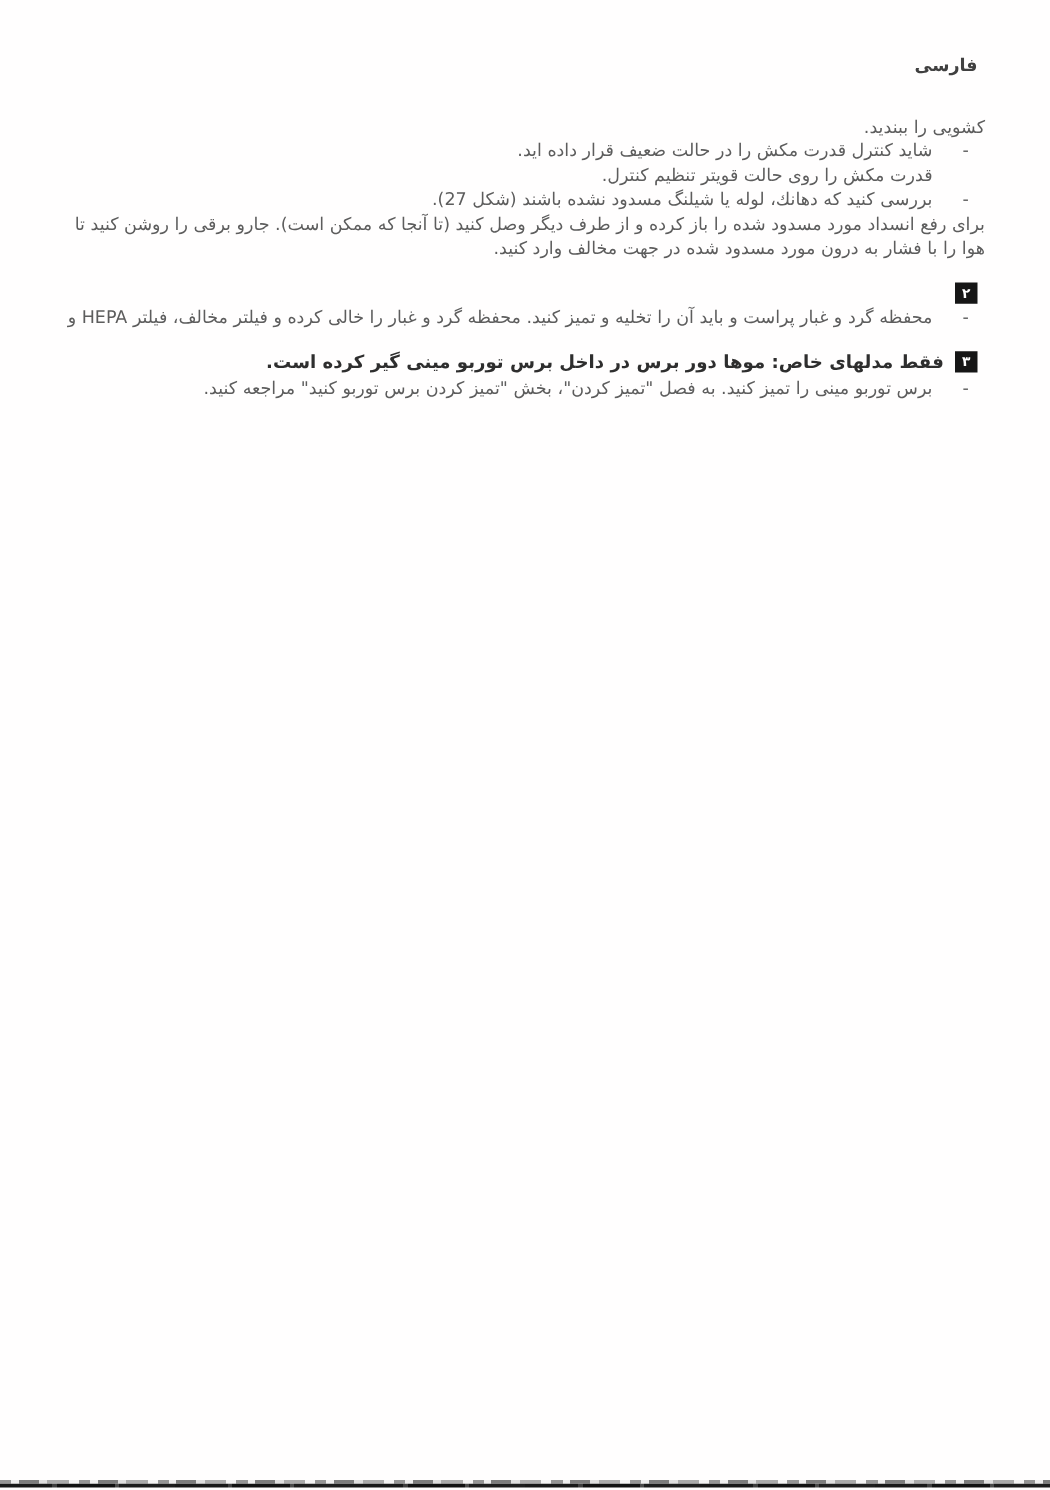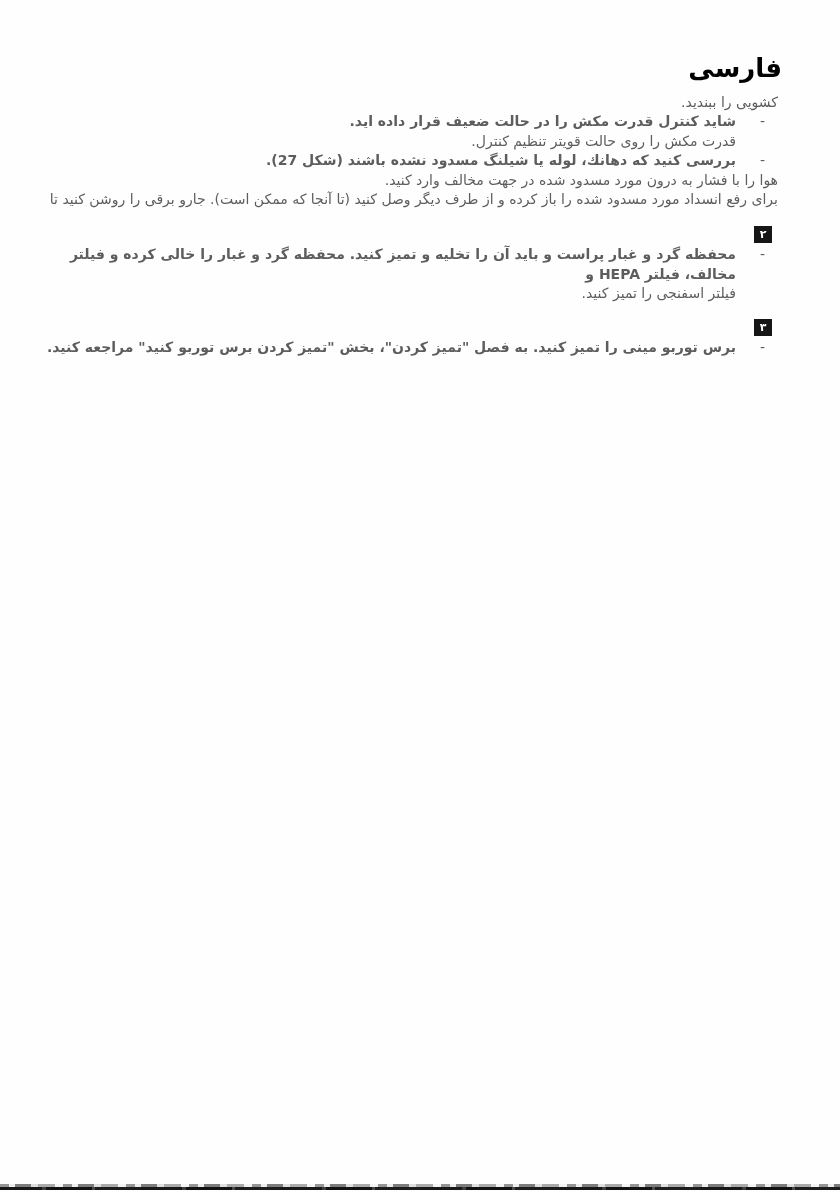--- a/index.html
+++ b/index.html
@@ -16,46 +16,46 @@
     inset: 0;
     background: #fffefe;
   }
   .doc-title {
     position: absolute;
     top: 36px;
     left: 0;
     right: 58px;
     text-align: right;
     direction: rtl;
-    font-size: 26px;
+    font-size: 14px;
     font-weight: bold;
-    color: #000000;
+    color: #404040;
     letter-spacing: 0.2px;
   }
   .content {
     position: absolute;
     top: 93px;
-    right: 62px;
+    right: 52px;
     left: 37px;
     direction: rtl;
     text-align: right;
     font-size: 14px;
     line-height: 19.4px;
     color: #5d5d5d;
   }
   .line { min-height: 19.4px; }
   .bullet { display: flex; align-items: flex-start; }
   .dash {
     flex: 0 0 42px;
     box-sizing: border-box;
     padding-left: 24px;
     text-align: left;
     color: #5d5d5d;
   }
-  .btext { flex: 1 1 auto; min-width: 0; font-weight: bold; }
+  .btext { flex: 1 1 auto; min-width: 0; }
   .hang { padding-right: 42px; }
   .section { margin-top: 17px; }
   .section.s3 { margin-top: 15px; }
   .sec-head {
     display: flex;
     align-items: center;
     gap: 9px;
     padding-right: 6px;
     font-size: 14.5px;
     line-height: 20px;
@@ -119,38 +119,38 @@
       <span class="btext">شاید کنترل قدرت مکش را در حالت ضعیف قرار داده اید.</span>
     </div>
 
     <div class="line hang">قدرت مکش را روی حالت قویتر تنظیم کنترل.</div>
 
     <div class="bullet">
       <span class="dash">-</span>
       <span class="btext">بررسی کنید که دهانك، لوله یا شیلنگ مسدود نشده باشند (شکل 27).</span>
     </div>
 
+    <div class="line">برای رفع انسداد مورد مسدود شده را باز کرده و از طرف دیگر وصل کنید (تا آنجا که ممکن است). جارو برقی را روشن کنید تا</div>
+
     <div class="line">هوا را با فشار به درون مورد مسدود شده در جهت مخالف وارد کنید.</div>
-
-    <div class="line">برای رفع انسداد مورد مسدود شده را باز کرده و از طرف دیگر وصل کنید (تا آنجا که ممکن است). جارو برقی را روشن کنید تا</div>
 
     <div class="section">
       <div class="sec-head">
         <span class="sec-num">۲</span>
       </div>
       <div class="bullet">
         <span class="dash">-</span>
         <span class="btext">محفظه گرد و غبار پراست و باید آن را تخلیه و تمیز کنید. محفظه گرد و غبار را خالی کرده و فیلتر مخالف، فیلتر HEPA و</span>
       </div>
-      <div class="line hang">فیلتر اسفنجی را تمیز کنید.</div>
     </div>
 
     <div class="section s3">
       <div class="sec-head">
         <span class="sec-num">۳</span>
+        <span>فقط مدلهای خاص: موها دور برس در داخل برس توربو مینی گیر کرده است.</span>
       </div>
       <div class="bullet">
         <span class="dash">-</span>
         <span class="btext">برس توربو مینی را تمیز کنید. به فصل "تمیز کردن"، بخش "تمیز کردن برس توربو کنید" مراجعه کنید.</span>
       </div>
     </div>
 
   </div>
 
   <div class="scan-edge">

